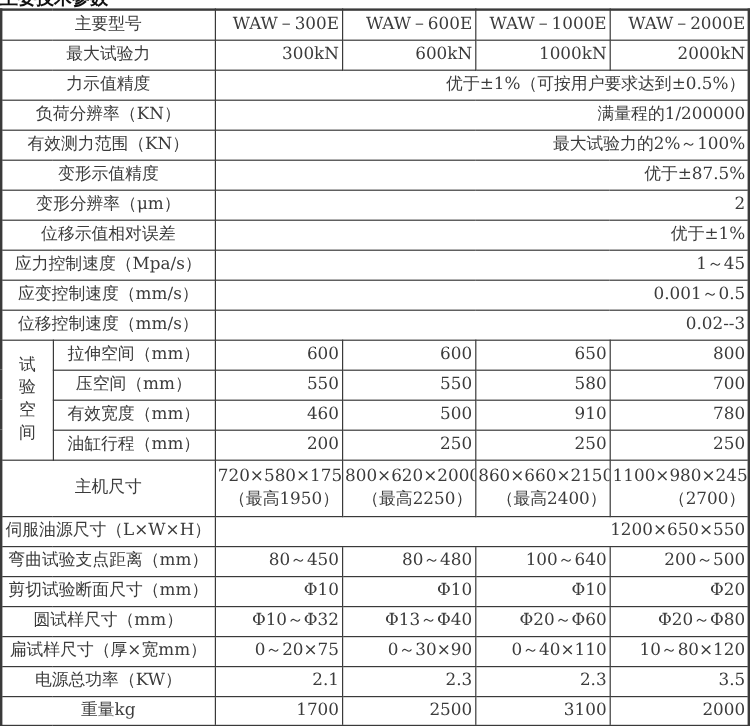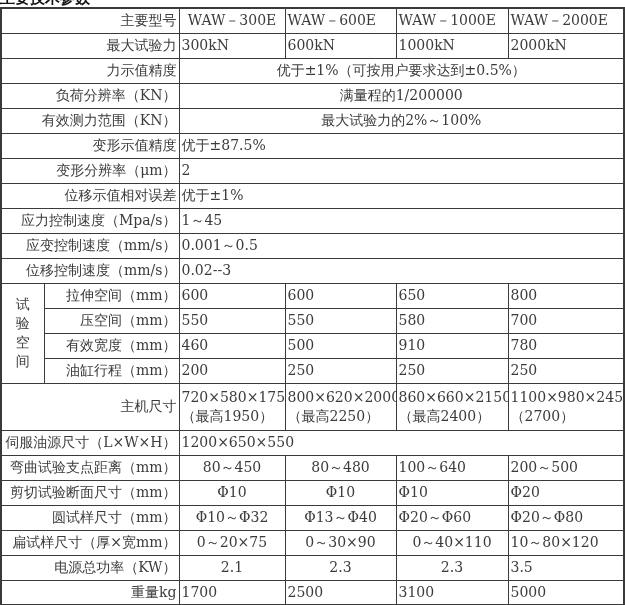--- a/index.html
+++ b/index.html
@@ -25,23 +25,23 @@
     border:1px solid #3a3a3a;
     font-size:14px;
     padding:1px 2px;
     vertical-align:middle;
     overflow:hidden;
     box-sizing:border-box;
     line-height:1.35;
   }
   tr.r{height:25px;}
   tr.big{height:47px;}
-  td.lbl{text-align:right;font-size:15px;}
-  td.C{text-align:left;}
-  td.L{text-align:center;}
+  td.lbl{text-align:center;font-size:15px;}
+  td.C{text-align:right;}
+  td.L{text-align:right;}
   td.pre{white-space:pre-line;}
   td.vgroup{
     text-align:center;
     font-size:15px;
     white-space:pre-line;
     line-height:26px;
     vertical-align:middle;
     padding:0;
   }
 </style>
@@ -215,16 +215,16 @@
     <td class="L">2.3</td>
     <td class="L">2.3</td>
     <td class="C">3.5</td>
   </tr>
 
   <tr class="r">
     <td class="lbl" colspan="2">重量kg</td>
     <td class="C">1700</td>
     <td class="C">2500</td>
     <td class="C">3100</td>
-    <td class="C">5000</td>
+    <td class="C">2000</td>
   </tr>
 </tbody>
   </table>
 
 </body></html>

